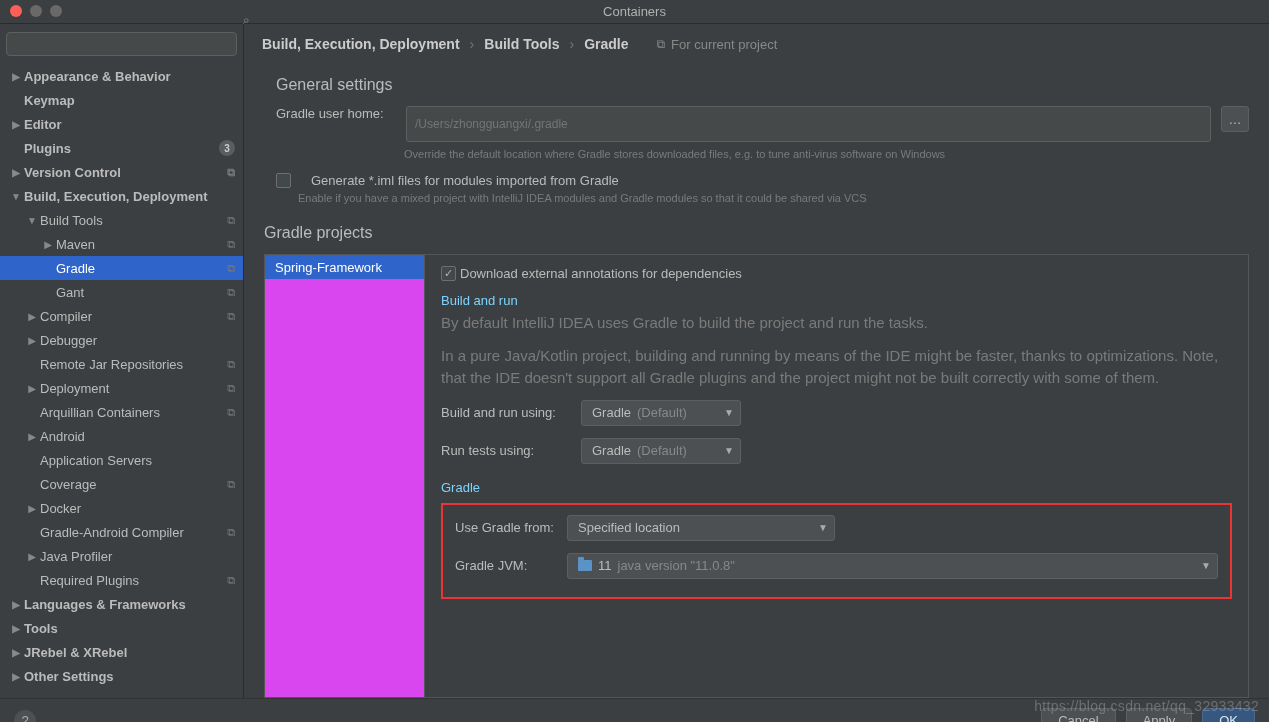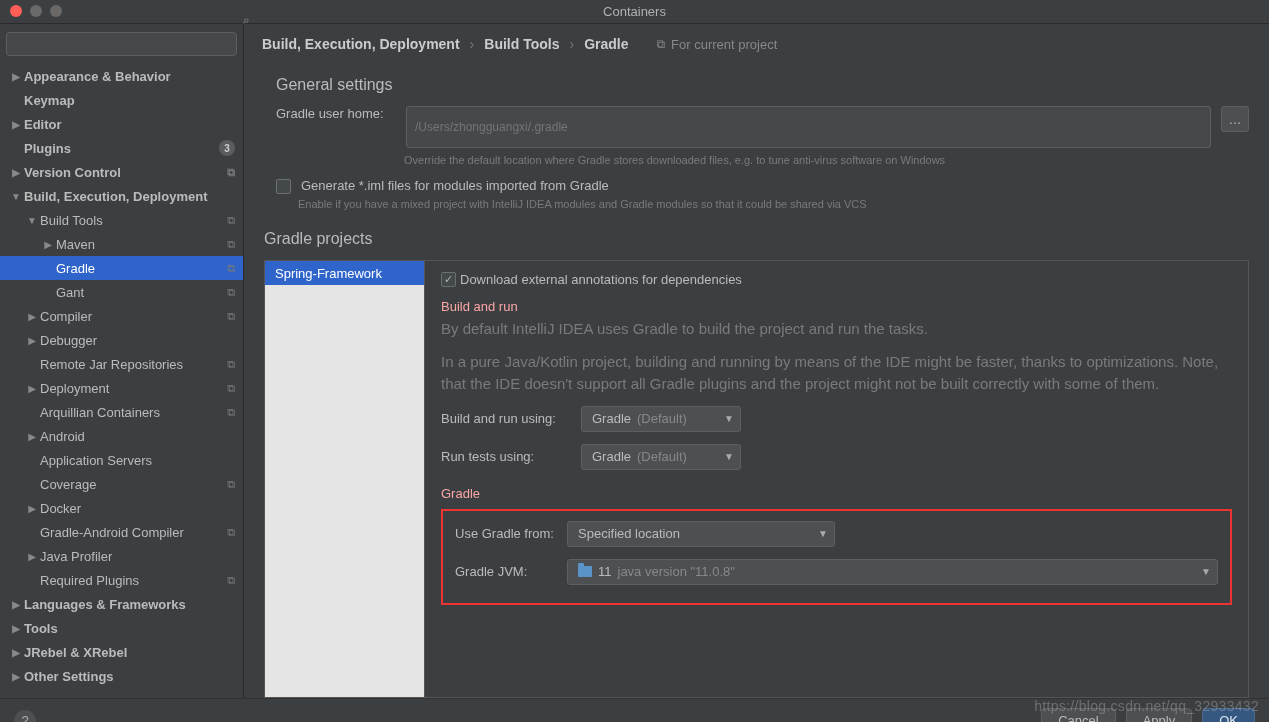--- a/index.html
+++ b/index.html
@@ -30,36 +30,36 @@
 .indent-2{padding-left: 40px;}
 
 .content { flex: 1; display:flex; flex-direction:column; padding: 0; }
 .crumbs { display: flex; align-items: center; gap: 10px; padding: 12px 18px 6px 18px; font-size: 14px; }
 .crumbs .bc { color: #ccc; font-weight: bold; }
 .crumbs .sep { color: #777; }
 .crumbs .proj { color: #888; margin-left: 18px; display:flex; align-items:center; gap:6px; font-weight:normal; font-size:13px;}
 .section-title { color: #bbb; font-size: 16px; padding: 18px 0 8px 32px; }
 .form-row { display: flex; align-items: flex-start; padding: 4px 20px 4px 32px; gap: 10px;}
 .form-label { width: 120px; color: #bbb; }
-.text-input { flex:1; height: 42px; background: #45494a; border: 1px solid #5e6060; border-radius: 3px; padding: 0 8px; color: #777; font-size: 12px; }
+.text-input { flex:1; height: 36px; background: #45494a; border: 1px solid #5e6060; border-radius: 3px; padding: 0 8px; color: #777; font-size: 12px; }
 .browse-btn { width: 28px; height: 26px; background: #4c5052; border: 1px solid #5e6060; border-radius: 3px; color:#bbb; display:flex; align-items:center; justify-content:center; cursor:pointer;}
 .helper-text { color: #7a7a7a; font-size: 11px; padding: 2px 20px 6px 160px; }
 .helper-text2 { color: #7a7a7a; font-size: 11px; padding: 2px 20px 6px 54px; }
-.check-row { display:flex; align-items:flex-start; padding: 6px 20px 2px 32px; gap:10px;}
+.check-row { display:flex; align-items:center; padding: 6px 20px 2px 32px; gap:20px;}
 .checkbox { width:15px; height:15px; border:1px solid #6e6e6e; background:#43494a; border-radius:2px; flex-shrink:0; display:flex; align-items:center; justify-content:center; color:#aeb4b8; font-size:11px; margin-top:1px;}
 .checkbox.checked::after{content:"✓";}
 .check-label{color:#bbb;}
 
 .projects-area{ display:flex; margin: 4px 20px 0 20px; border:1px solid #555; flex:1; min-height:0;}
-.proj-list{ width:160px; background:#e5e5e5; border-right:1px solid #555;}
+.proj-list{ width:160px; background:#d946ef; border-right:1px solid #555;}
 .proj-item{ height:24px; display:flex; align-items:center; padding:0 10px; cursor:pointer;}
 .proj-item.selected{ background:#2f65ca; color:#fff;}
 .proj-detail{ flex:1; padding: 10px 16px; overflow:auto;}
 .pd-row{ display:flex; align-items:center; margin-bottom:12px; gap:4px;}
-.pd-title{ color:#fca5a5; font-size:13px; margin: 10px 0 4px 0;}
+.pd-title{ color:#7dd3fc; font-size:13px; margin: 10px 0 4px 0;}
 .pd-help{ color:#7a7a7a; font-size:15px; line-height:1.5; margin-bottom:10px;}
 .pd-label{ width:136px; color:#bbb;}
 .combo{ height:26px; background:#4c5052; border:1px solid #5e6060; border-radius:3px; display:flex; align-items:center; padding:0 6px 0 10px; color:#bbb; cursor:pointer; justify-content:space-between; gap:8px;}
 .combo .val{display:flex; align-items:center; gap:6px;}
 .combo .dim{color:#888;}
 .combo .arr{color:#aaa; font-size:10px;}
 .highlight-box{ border:2px solid #e33; padding:10px 12px 6px 12px; margin-top:8px;}
 
 .footer { height: 44px; border-top: 1px solid #323232; display:flex; align-items:center; justify-content:space-between; padding: 0 14px;}
 .help-circle{ width:22px; height:22px; border-radius:50%; background:#4c5052; color:#aaa; display:flex; align-items:center; justify-content:center; font-size:13px; cursor:pointer;}

